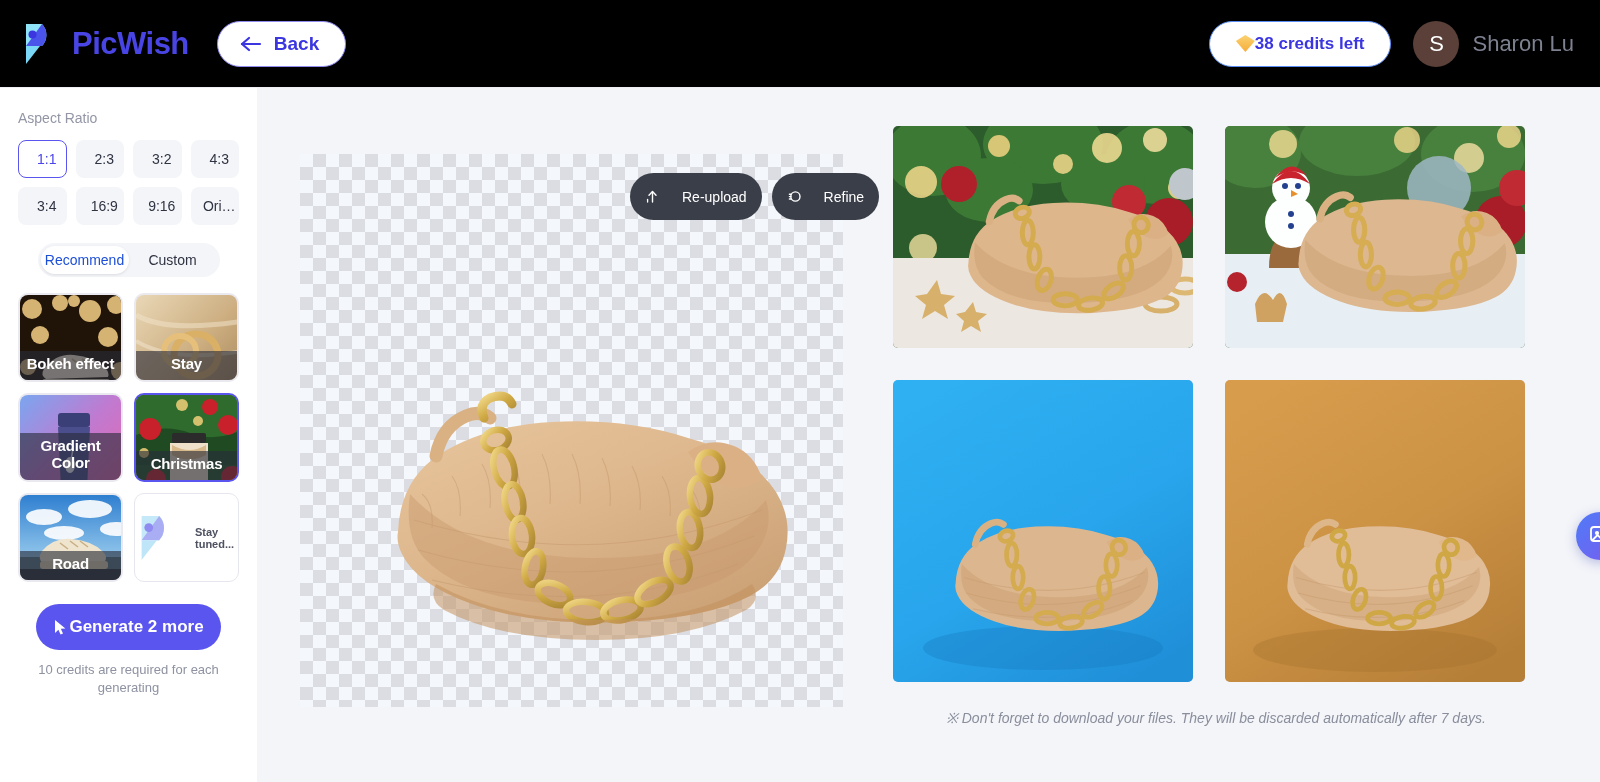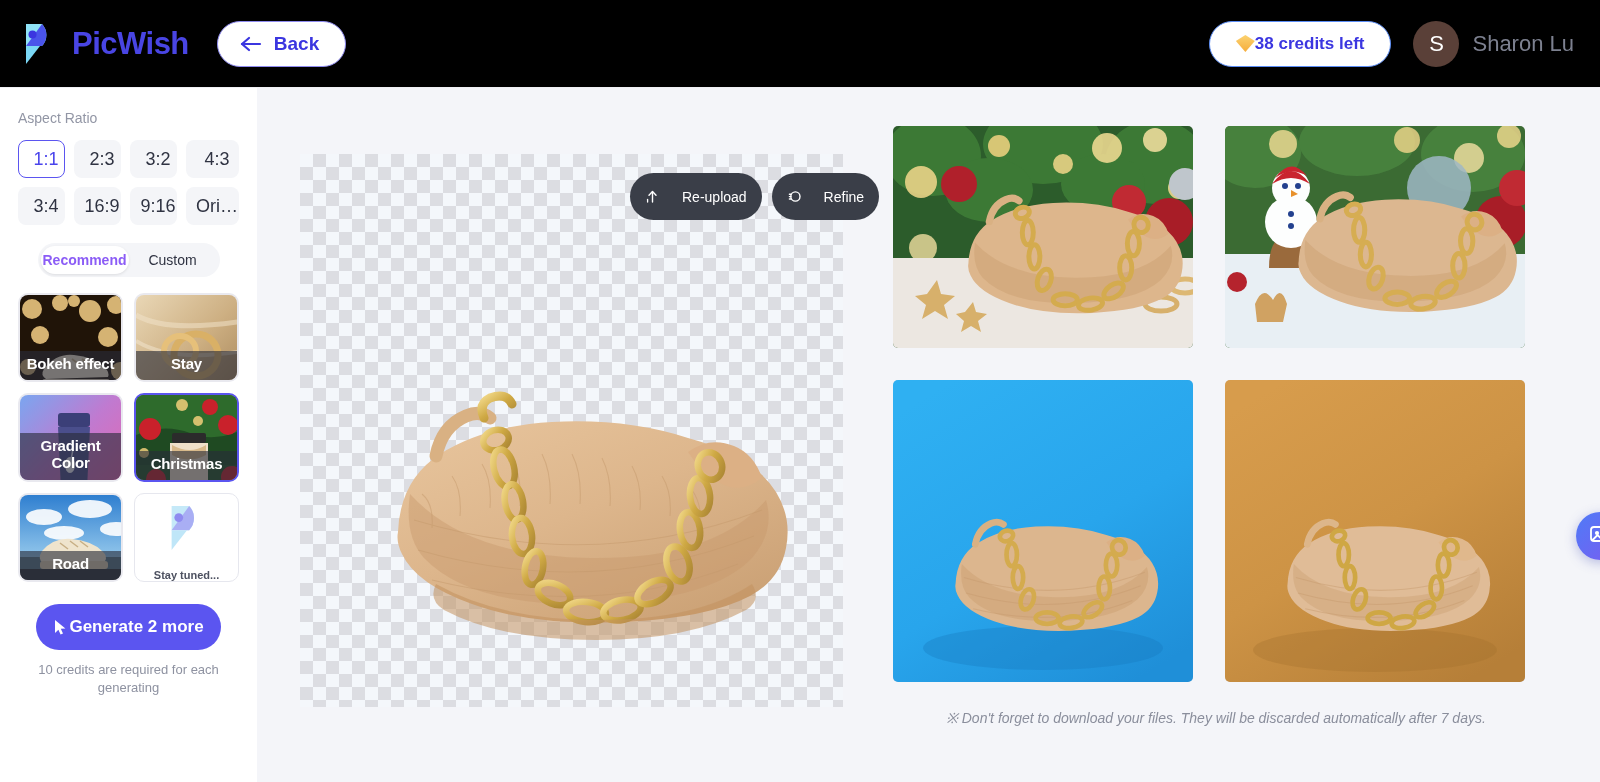--- a/index.html
+++ b/index.html
@@ -59,55 +59,55 @@
   }
   .sidebar-inner { padding: 22px 18px 0 18px; position: relative; }
   .section-label { font-size: 14px; color: #9296a5; margin-bottom: 14px; }
   .ratio-grid {
     display: grid; grid-template-columns: repeat(4, 1fr);
     gap: 9px; margin-bottom: 18px;
   }
   .ratio-btn {
     height: 38px; border-radius: 8px; background: #f4f5f8;
     display: flex; align-items: center; justify-content: center;
-    font-size: 18px; color: #2f3342; cursor: pointer; border: 1.5px solid transparent; padding-left: 9px;
+    font-size: 14px; color: #2f3342; cursor: pointer; border: 1.5px solid transparent; padding-left: 9px;
   }
   .ratio-btn.active { background: #fff; border-color: #5b55f0; color: #4a44ec; }
 
   .seg {
     margin: 0 auto 16px auto; width: 182px; height: 34px;
     background: #f4f5f8; border-radius: 999px; display: flex;
     align-items: center; padding: 3px;
   }
   .seg-item {
     flex: 1; height: 28px; border-radius: 999px; font-size: 14px;
     display: flex; align-items: center; justify-content: center;
     cursor: pointer; color: #2f3342;
   }
-  .seg-item.active { background: #fff; color: #8b5cf6; font-weight: bold;
+  .seg-item.active { background: #fff; color: #1d4ed8; font-weight: normal;
     box-shadow: 0 1px 3px rgba(0,0,0,.10); }
 
   .tpl-grid { display: grid; grid-template-columns: repeat(2, 1fr); gap: 11px; }
   .tpl {
     position: relative; height: 89px; border-radius: 10px;
     overflow: hidden; cursor: pointer; border: 2.5px solid transparent;
     background: #e9e9ef;
   }
   .tpl.selected { border-color: #5b55f0; }
   .tpl .art { position: absolute; inset: 0; }
   .tpl .cap {
     position: absolute; left: 0; right: 0; bottom: 0;
     background: rgba(40,44,56,.62);
     color: #fff; font-size: 15px; font-weight: bold; text-align: center;
     padding: 5px 4px 7px 4px; line-height: 1.12; letter-spacing: -0.2px;
   }
   .tpl.tall-cap .cap { padding-bottom: 8px; }
   .tpl.placeholder {
     background: #fff; border: 1.5px solid #e6e7ee;
-    display: flex; flex-direction: column; align-items: center; justify-content: flex-end;
+    display: flex; flex-direction: row; align-items: center; justify-content: flex-end;
     gap: 16px;
   }
   .tpl.placeholder .ptext { font-size: 11px; color: #4d5160; font-weight: bold; }
 
   .gen-wrap { padding: 22px 18px 0 18px; text-align: center; }
   .gen-btn {
     width: 100%; height: 46px; border-radius: 999px;
     background: #5b55f0; color: #fff; border: none; cursor: pointer;
     font-size: 17px; font-weight: bold;
     display: flex; align-items: center; justify-content: center; 

